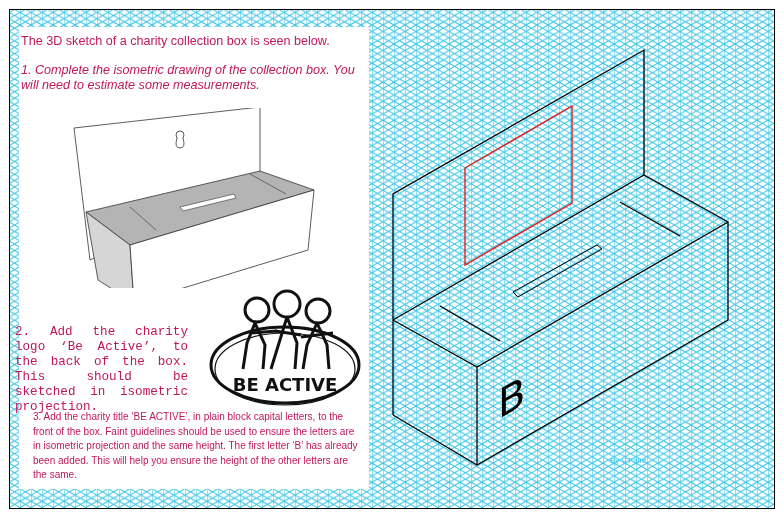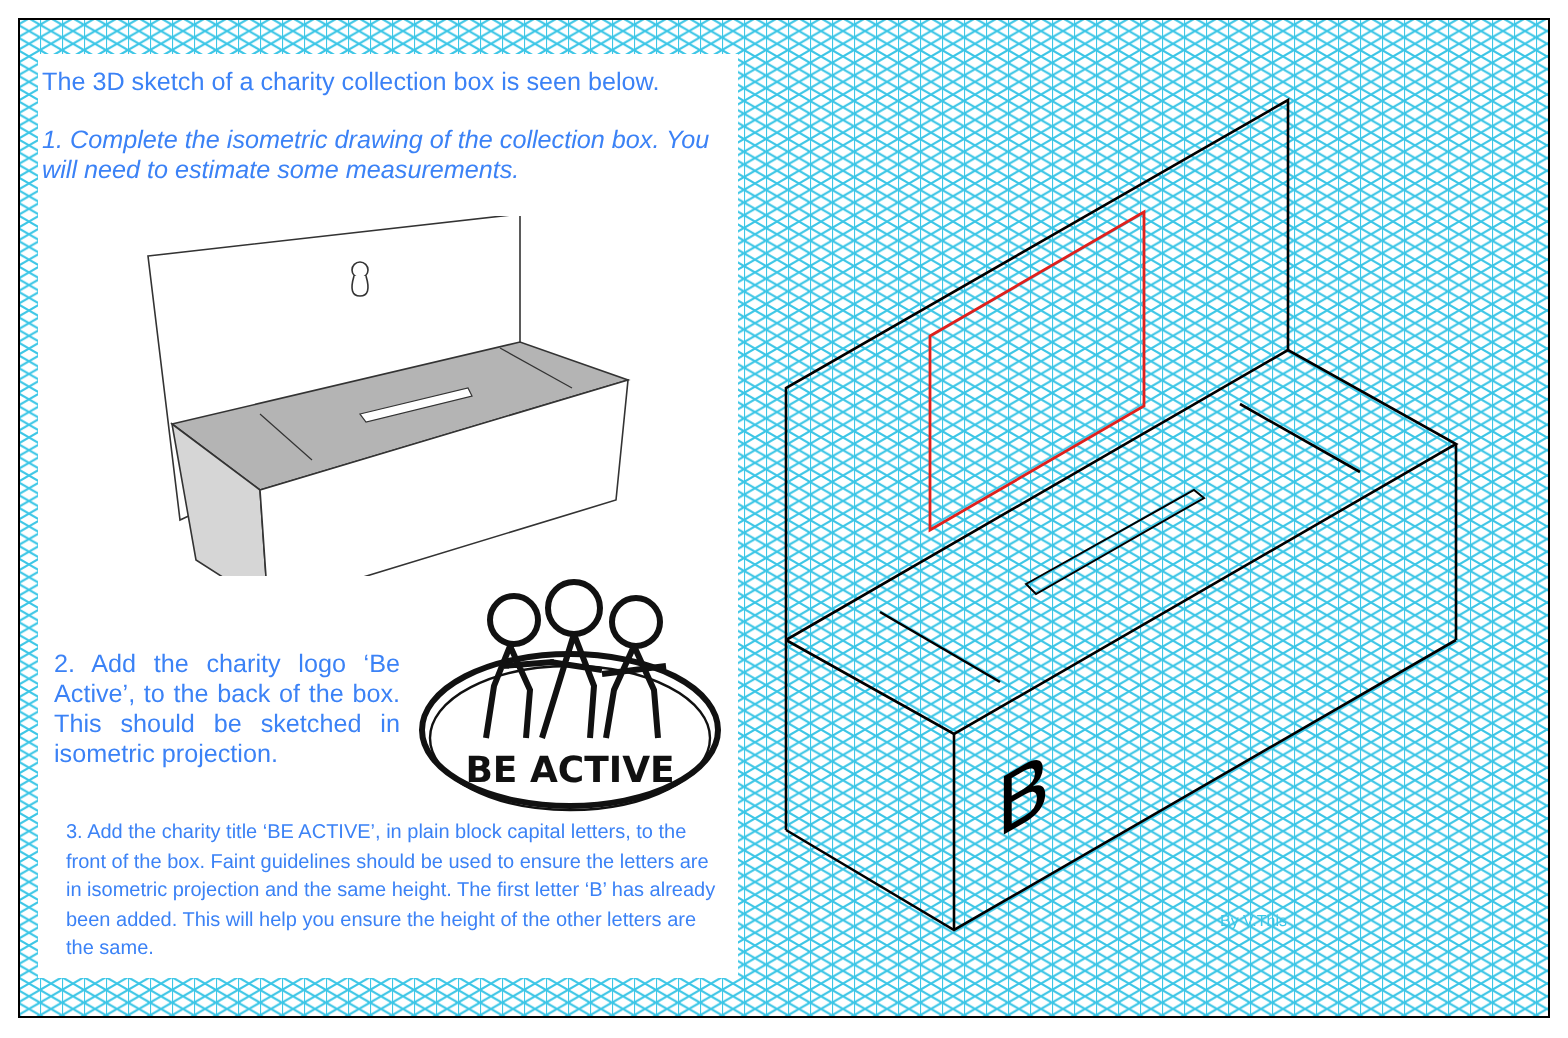--- a/index.html
+++ b/index.html
@@ -1,23 +1,23 @@
 <!DOCTYPE html>
 <html><head>
 <meta charset="utf-8">
 <style>
   html, body { margin:0; padding:0; background:#ffffff; }
   body { width:784px; height:519px; position:relative; overflow:hidden; font-family:"Liberation Sans", sans-serif; }
   .frame { position:absolute; left:9px; top:9px; width:766px; height:500px; border:1.5px solid #000; box-sizing:border-box; overflow:hidden; }
   .grid { position:absolute; left:0; top:0; width:766px; height:500px; }
   .panel { position:absolute; left:9px; top:17px; width:350px; height:462px; background:#ffffff; }
-  .txt { position:absolute; color:#3b82f6; font-size:12.6px; line-height:15px; }
+  .txt { position:absolute; color:#be185d; font-size:12.6px; line-height:15px; }
   .t-intro { left:21px; top:34px; width:340px; }
   .t-q1 { left:21px; top:63px; width:345px;font-style:italic; }
-  .t-q2 { left:27px; top:325px; width:173px; text-align:justify; }
+  .t-q2 { left:15px; top:325px; width:173px; text-align:justify;font-family:Liberation Mono, monospace; }
   .t-q3 { left:33px; top:410px; width:330px; font-size:10px; line-height:14.6px; }
   .sketch { position:absolute; left:68px; top:108px; }
   .logo { position:absolute; left:205px; top:285px; }
   .iso { position:absolute; left:0; top:0; }
   .credit { position:absolute; left:610px; top:456px; font-size:8px; color:#3cc6e6; }
 </style>
 </head>
 <body>
 
 <div class="frame">
@@ -95,13 +95,13 @@
     <line x1="477" y1="367" x2="477" y2="465"></line>
     <line x1="728" y1="222" x2="728" y2="320"></line>
     <polyline points="393,415 477,465 728,320"></polyline>
   </g>
 
   <polygon points="465,168 572,106 572,203 465,265" fill="none" stroke="#e0201c" stroke-width="1.4"></polygon>
 
   <text x="498" y="420" font-family="DejaVu Sans, sans-serif" font-size="40" fill="#000" transform="skewY(-30) translate(0,287)">B</text>
 </svg>
 
-<div class="credit">By V.This</div>
+<div class="credit">By V.Faint</div>
 
 </body></html>

